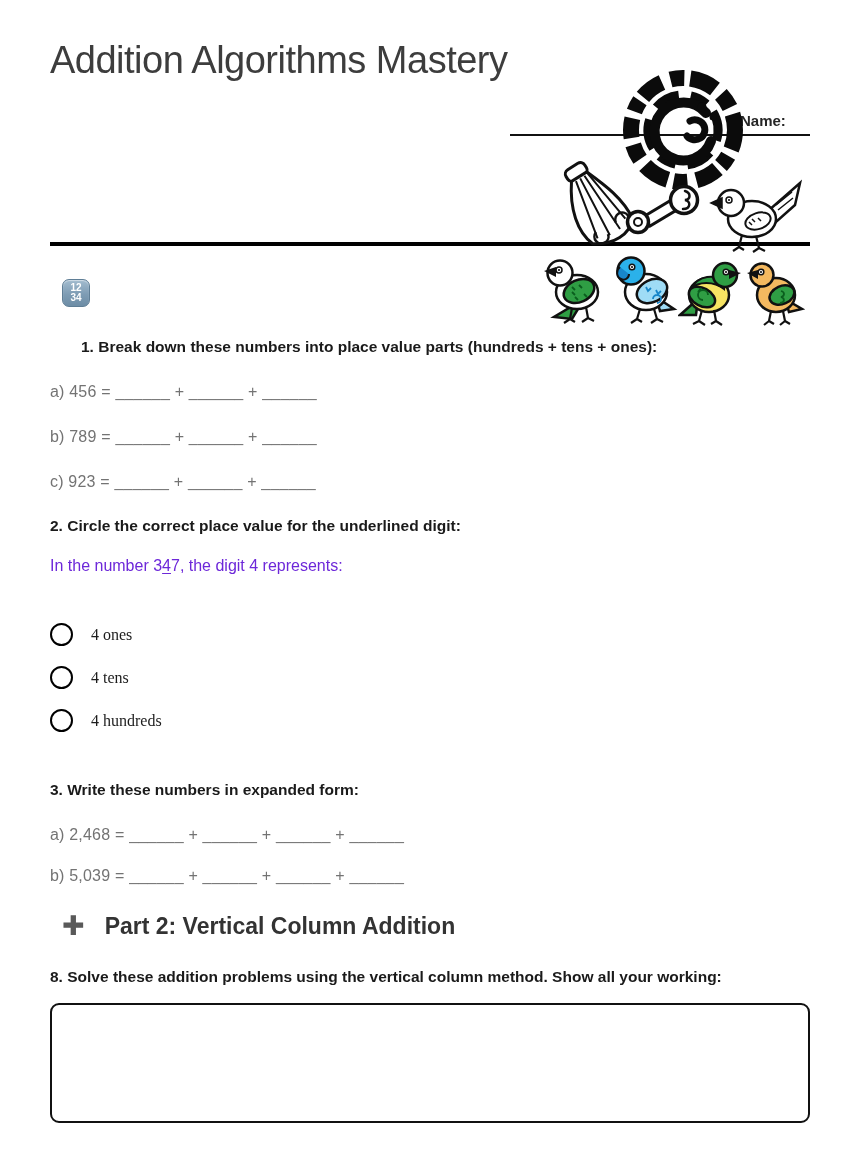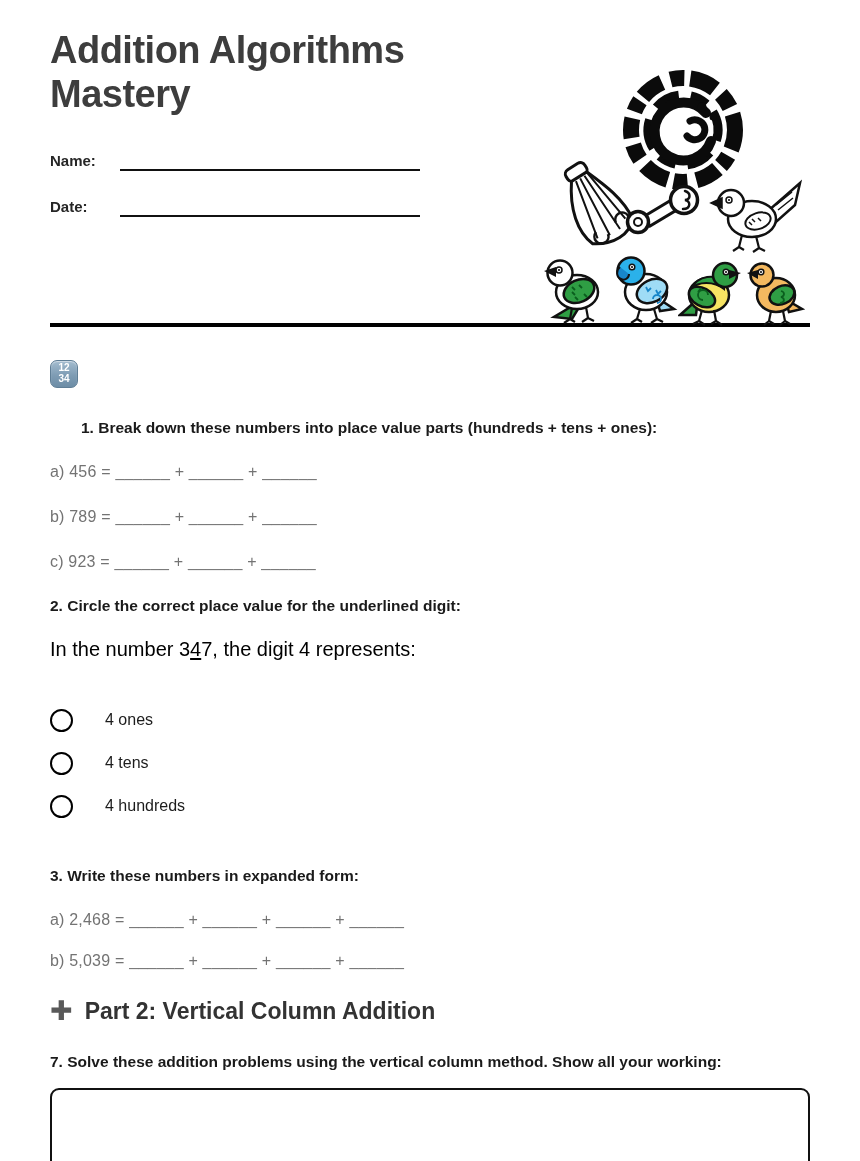--- a/index.html
+++ b/index.html
@@ -9,47 +9,47 @@
     width:860px; height:1161px;
     overflow:hidden;
     background:#ffffff;
     font-family:"Liberation Sans", sans-serif;
     color:#1f1f1f;
   }
   .content { padding:0 50px; }
 
   
   .title {
-    padding-top:28px;
-    font-size:38px; font-weight:700; line-height:1.17;
+    padding-top:38px;
+    font-size:38px; font-weight:400; line-height:1.17;
     color:#3d3d3d; max-width:500px; letter-spacing:-0.5px;
   }
   .field-row { display:flex; align-items:flex-end; height:24px; }
-  .field-row.name { margin-top:30px; }
+  .field-row.name { margin-top:30px;flex-direction:column; }
   .field-row.date { margin-top:22px; }
   .field-label { width:70px; font-size:15px; font-weight:700; color:#262626; padding-bottom:2px; }
   .field-line { width:300px; border-bottom:2px solid #111; height:22px; }
 
   
   .illustration { position:absolute; top:55px; right:48px; width:272px; height:268px; }
   .illustration svg { position:absolute; }
   .ill-medallion { left:78px; top:10px; }
   .ill-whisk    { left:8px;  top:100px; }
   .ill-rattle   { left:85px; top:128px; }
   .ill-whitebird{ left:168px;top:122px; }
   .ill-bird1 { left:2px;   top:192px; }
   .ill-bird2 { left:72px;  top:192px; }
   .ill-bird3 { left:138px; top:196px; }
   .ill-bird4 { left:205px; top:196px; }
 
   .divider { margin-top:106px; height:4px; background:#000; }
 
   .part-heading {
-    display:flex; align-items:center; gap:12px;
-    font-size:23px; font-weight:700; color:#333;
+    display:flex; align-items:center; gap:20px;
+    font-size:23px; font-weight:700; color:#333;margin-left:12px;
   }
   .part-heading.p1 { margin-top:33px; }
   .part-heading.p2 { margin-top:27px; }
 
   .numpad-icon {
     width:28px; height:28px; border-radius:7px;
     background:linear-gradient(180deg,#a3bccf 0%,#7e9cb4 55%,#6d8da6 100%);
     border:1px solid #5f7e96;
     display:flex; flex-direction:column; align-items:center; justify-content:center;
     color:#fff; font-size:10px; font-weight:700; line-height:1.05;
@@ -60,25 +60,25 @@
 
   .prompt { font-size:15.5px; font-weight:700; color:#1a1a1a; line-height:1.25; }
   .q1-prompt { margin-top:30px;margin-left:31px; }
   .q2-prompt { margin-top:24px; }
   .q3-prompt { margin-top:48px; }
   .q4-prompt { margin-top:27px; }
 
   .eq-line { font-size:16px; color:#737373; line-height:21px; margin-top:24px; letter-spacing:0.2px; }
   .eq-line.tight { margin-top:20px; }
 
-  .context-line { font-size:20px; color:#000000; margin-top:22px; }
+  .context-line { font-size:16px; color:#6d28d9; margin-top:22px; }
   .context-line .u { text-decoration:underline; text-underline-offset:2px; }
 
   .radio-group { margin-top:48px; display:flex; flex-direction:column; gap:20px; }
-  .radio-row { display:flex; align-items:center; gap:32px; height:23px; }
+  .radio-row { display:flex; align-items:center; gap:18px; height:23px;font-family:Liberation Serif, serif; }
   .radio-circle {
     width:23px; height:23px; border:2.5px solid #000; border-radius:50%;
     background:#fff; flex:0 0 auto; cursor:pointer;
   }
   .radio-label { font-size:16px; color:#1c1c1c; }
 
   .work-box {
     margin-top:17px; height:120px;
     border:2.5px solid #111; border-radius:9px; background:#fff;
   }
@@ -182,24 +182,20 @@
     </svg>
   </div>
 
   <div class="content">
     <h1 class="title">Addition Algorithms Mastery</h1>
 
     <div class="field-row name">
       <span class="field-label">Name:</span>
       <span class="field-line"></span>
     </div>
-    <div class="field-row date">
-      <span class="field-label">Date:</span>
-      <span class="field-line"></span>
-    </div>
 
     <div class="divider"></div>
 
     <div class="part-heading p1">
       <span class="numpad-icon">
         <span>12</span>
         <span>34</span>
       </span>
     </div>
 
@@ -228,17 +224,17 @@
 
     <p class="prompt q3-prompt">3. Write these numbers in expanded form:</p>
     <p class="eq-line">a) 2,468 = ______ + ______ + ______ + ______</p>
     <p class="eq-line tight">b) 5,039 = ______ + ______ + ______ + ______</p>
 
     <div class="part-heading p2">
       <span class="plus-icon">✚</span>
       <span>Part 2: Vertical Column Addition</span>
     </div>
 
-    <p class="prompt q4-prompt">7. Solve these addition problems using the vertical column method. Show all your working:</p>
+    <p class="prompt q4-prompt">8. Solve these addition problems using the vertical column method. Show all your working:</p>
 
     <div class="work-box"></div>
   </div>
 </div>
 
 </body></html>

